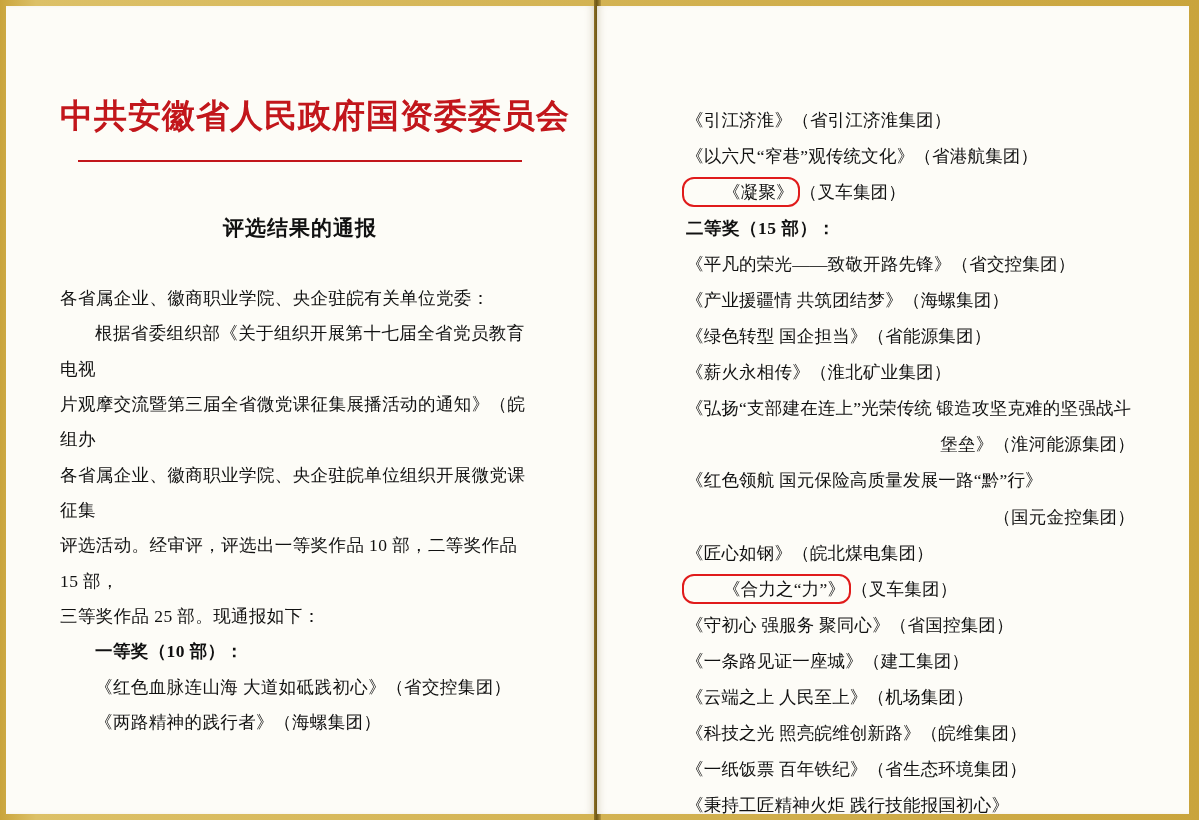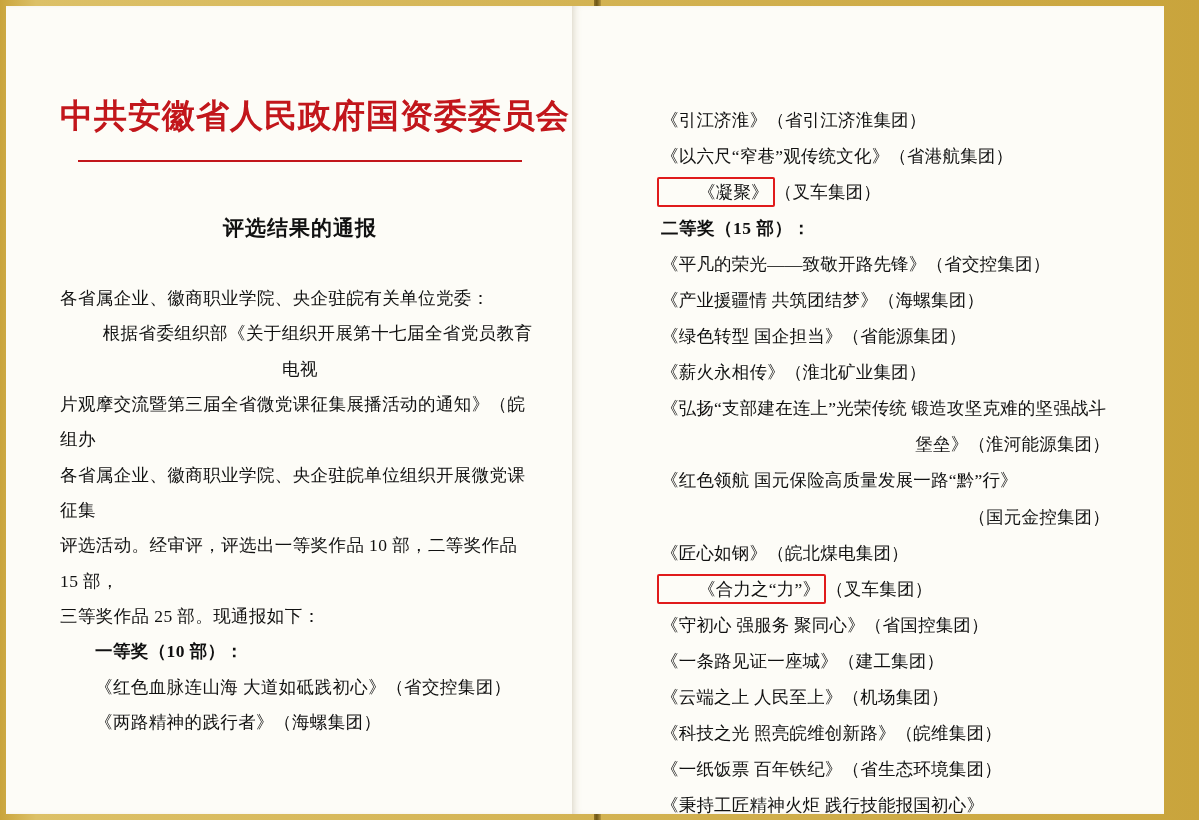--- a/index.html
+++ b/index.html
@@ -27,21 +27,21 @@
     background: #fdfcf7;
     box-sizing: border-box;
     overflow: hidden;
   }
   .page-left {
     left: 6px;
     width: 588px;
     box-shadow: inset -6px 0 10px -6px rgba(120,100,60,0.35);
   }
   .page-right {
-    left: 572px;
+    left: 597px;
     width: 592px;
     box-shadow: inset 6px 0 10px -6px rgba(120,100,60,0.35);
   }
   .gutter {
     position: absolute;
     left: 594px;
     top: 0;
     width: 7px;
     height: 820px;
     background: linear-gradient(90deg, #8d7126 0%, #6e5716 40%, #b69743 100%);
@@ -83,21 +83,21 @@
   .body-block {
     margin-top: 34px;
     font-size: 17.5px;
     color: #111;
     line-height: 2.02;
   }
   .body-block p {
     margin: 0;
     letter-spacing: 0.4px;
   }
-  .indent2 { text-indent: 2em; text-align: center; }
+  .indent2 { text-indent: 2em; }
   .award-head {
     margin-top: 4px;
     text-indent: 2em;
     font-weight: bold;
     letter-spacing: 0.5px;
   }
   .entry {
     text-indent: 2em;
     letter-spacing: 0.2px;
   }
@@ -118,21 +118,21 @@
     text-indent: 0;
     letter-spacing: 0.2px;
     text-align: right;
   }
   .right-list .award-head {
     margin-top: 0;
   }
   .hl {
     display: inline-block;
     border: 2px solid #e01b1b;
-    border-radius: 2px;
+    border-radius: 12px;
     padding: 0 4px;
     margin-left: -4px;
     line-height: 1.5;
   }
 </style>
 </head>
 <body>
 
 <div class="scan">
 

